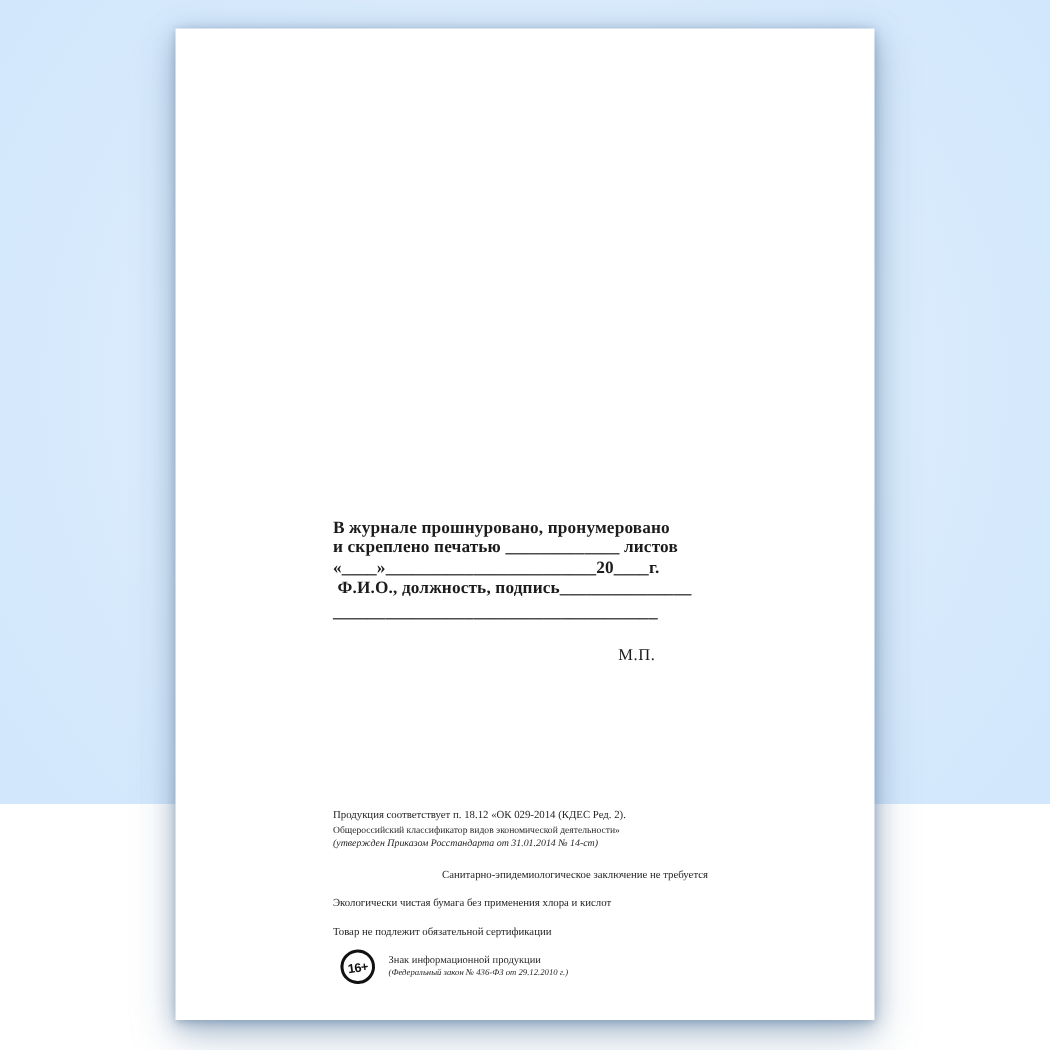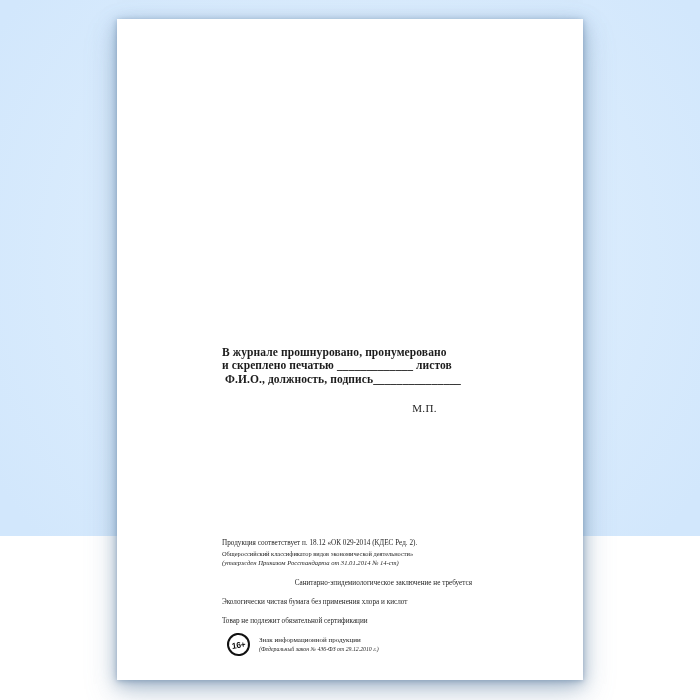--- a/index.html
+++ b/index.html
@@ -93,21 +93,23 @@
 </style>
 </head>
 <body>
 
 <div class="backdrop">
   <div class="sheet">
 
     <div class="cert-block">
       <div>В журнале прошнуровано, пронумеровано</div>
       <div>и скреплено печатью _____________ листов</div>
+      <div>«____»________________________20____г.</div>
       <div class="cert-line-indent">Ф.И.О., должность, подпись_______________</div>
+      <div class="cert-rule-line">_____________________________________</div>
       <div class="stamp">М.П.</div>
     </div>
 
     <div class="footer-block">
       <div class="f-l1">Продукция соответствует п. 18.12 «ОК 029-2014 (КДЕС Ред. 2).</div>
       <div class="f-l2">Общероссийский классификатор видов экономической деятельности»</div>
       <div class="f-l3">(утвержден Приказом Росстандарта от 31.01.2014 № 14-ст)</div>
 
       <div class="f-item mt-sanitary">Санитарно-эпидемиологическое заключение не требуется</div>
       <div class="f-item mt-eco">Экологически чистая бумага без применения хлора и кислот</div>

